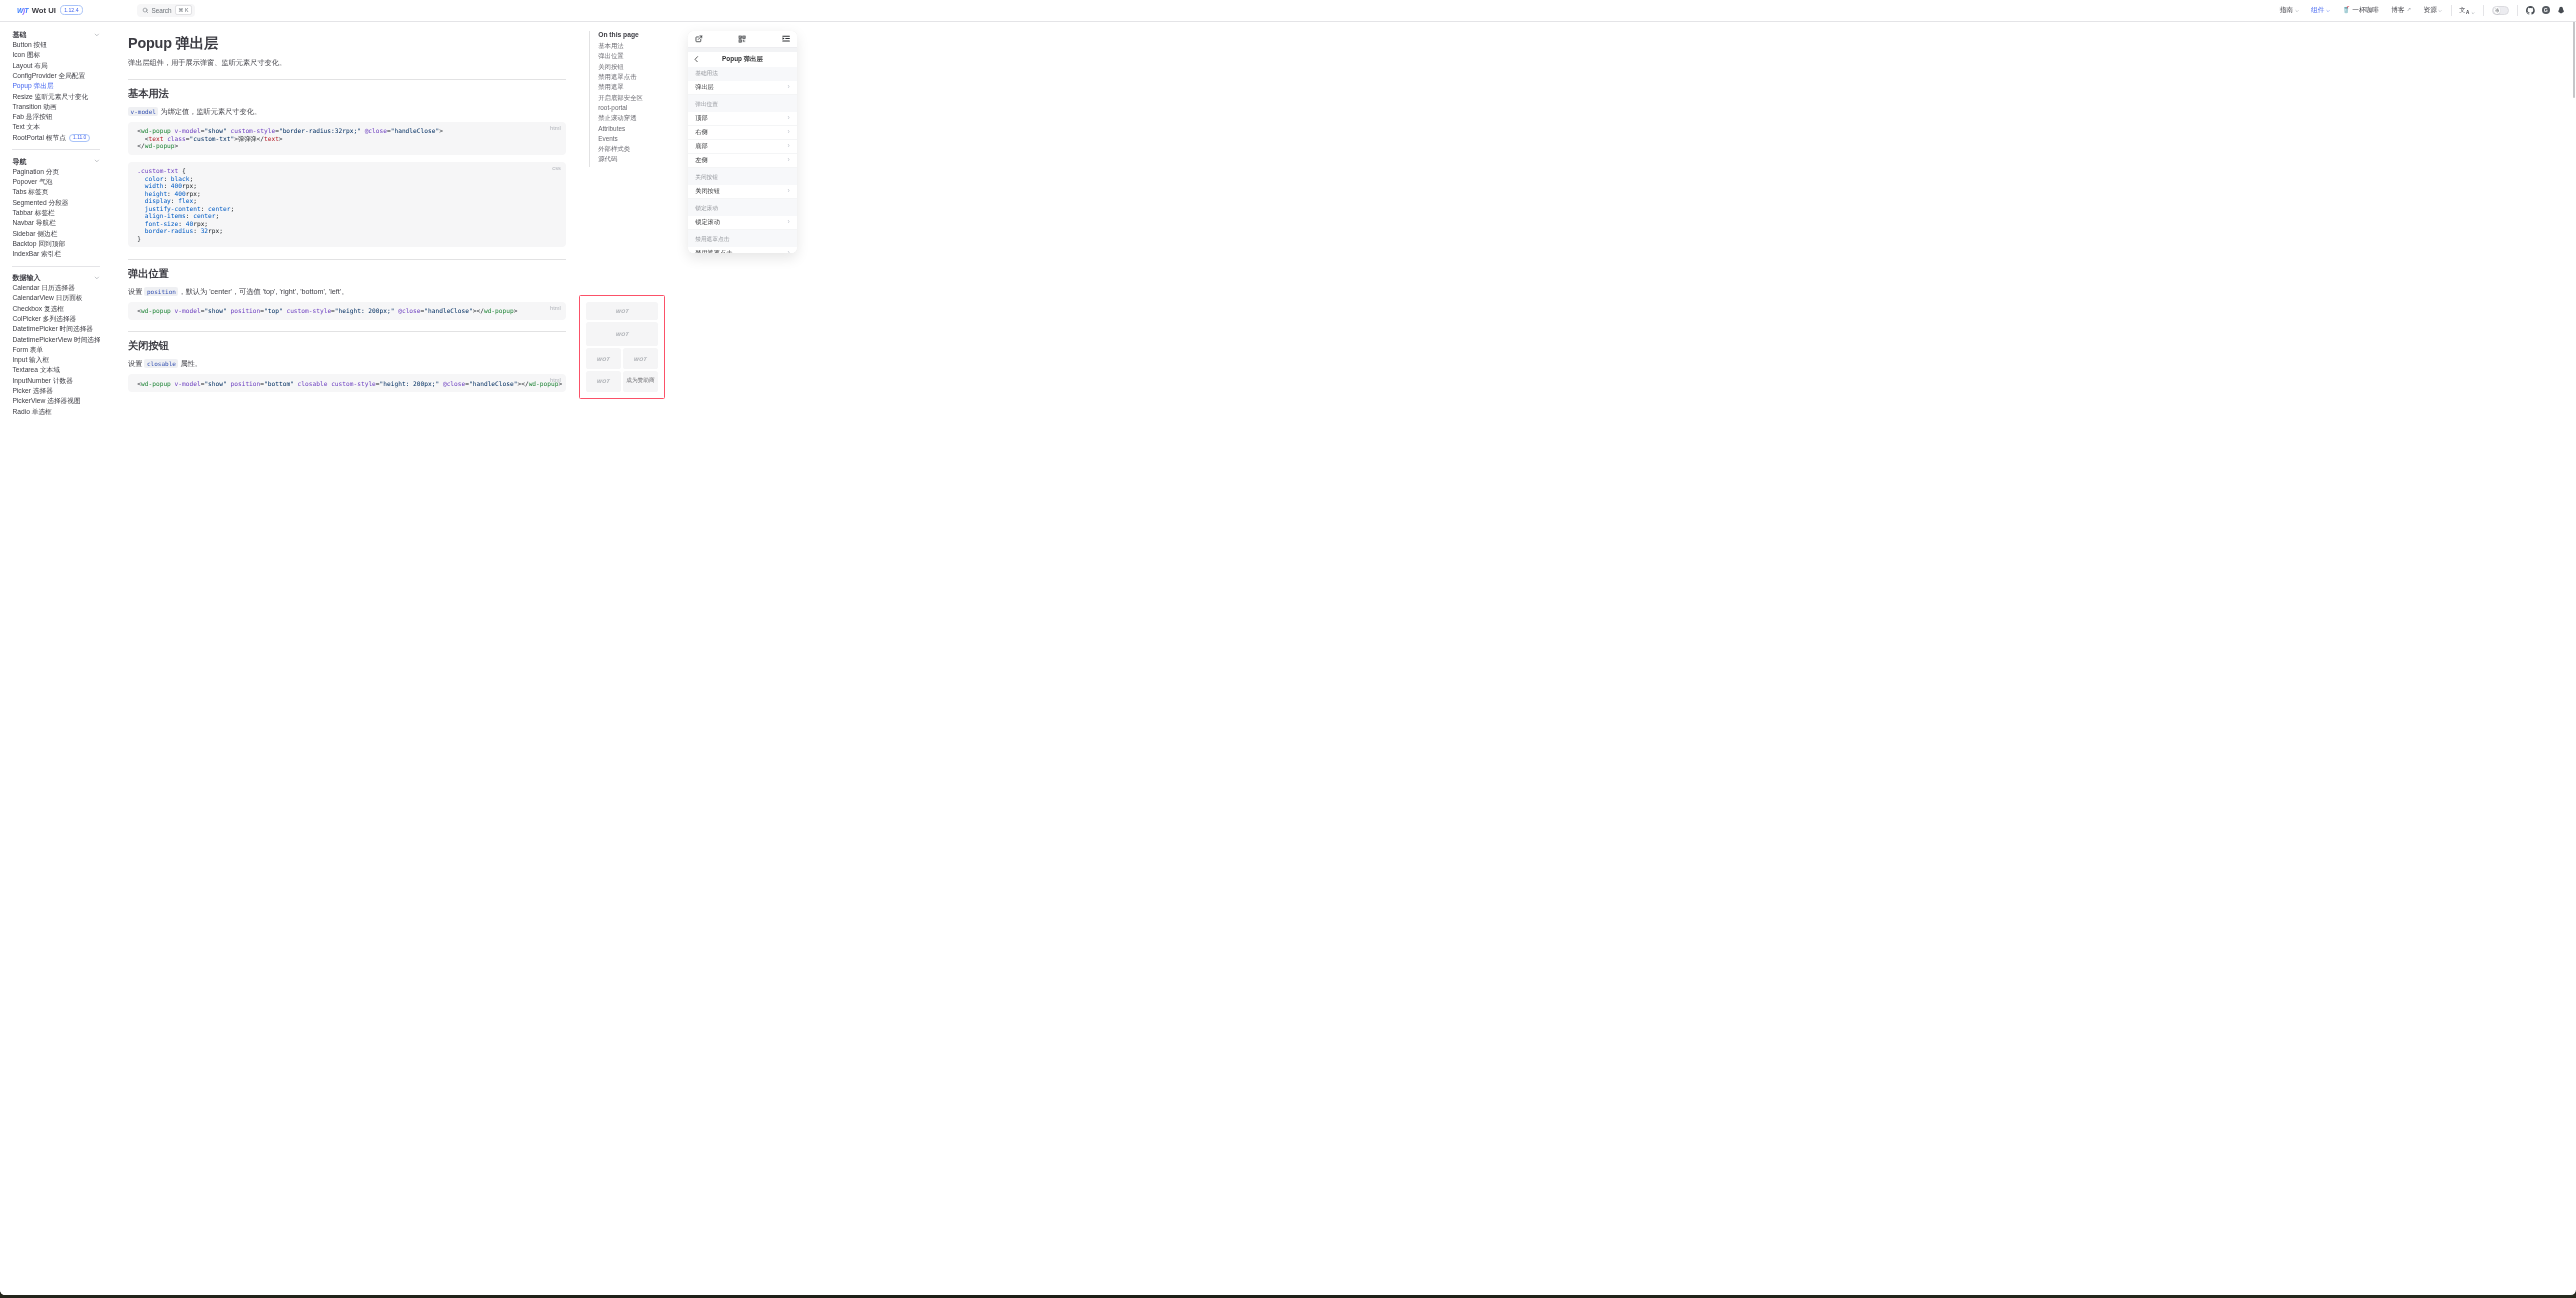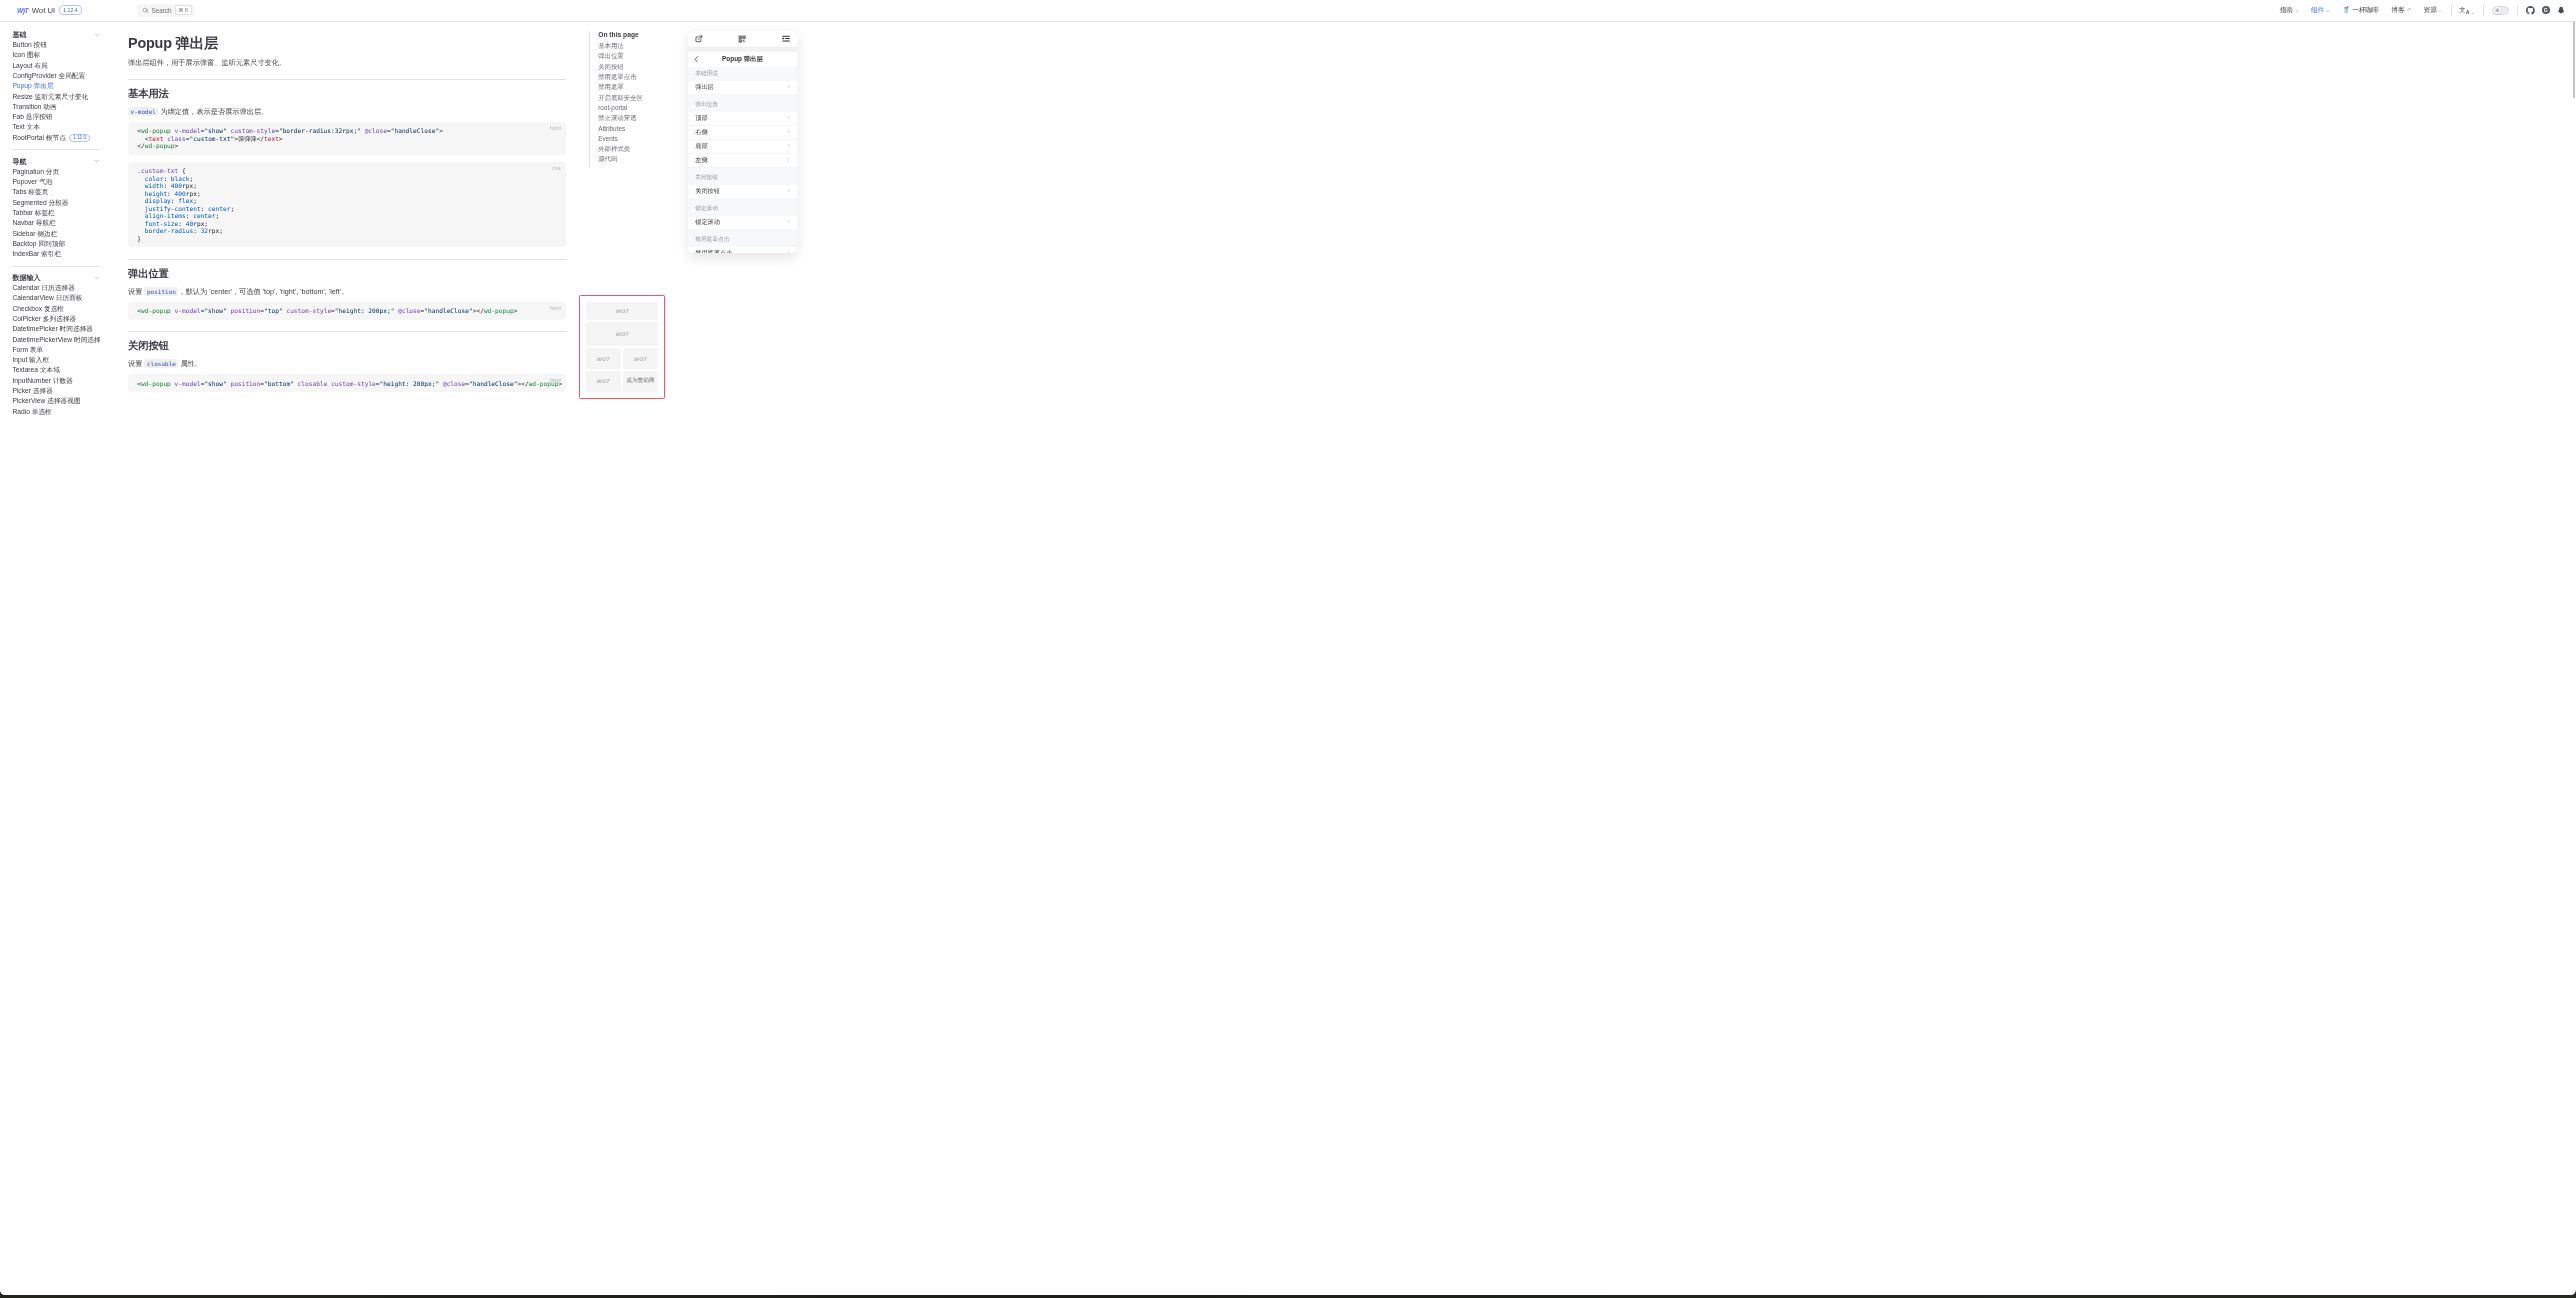--- a/index.html
+++ b/index.html
@@ -5,21 +5,21 @@
   * { margin:0; padding:0; box-sizing:border-box; }
   html,body { width:808px; height:405px; overflow:hidden; }
   body { background:#21231a; font-family:"Liberation Sans","DejaVu Sans",sans-serif; color:#3c3c43; }
   .page { position:absolute; left:0; top:0; right:0; bottom:2.6px; background:#fff; border-radius:0 0 5.2px 5.2px; overflow:hidden; }
 
   
   .vp-header { position:absolute; left:0; top:0; right:0; height:21.6px; background:#fff; border-bottom:0.5px solid #e4e4e7; display:flex; align-items:center; padding:0 11.3px 0 17px; z-index:40; }
   .logo-wrap { display:flex; align-items:center; gap:3.6px; width:103px; }
   .logo-mark { font-weight:800; font-style:italic; font-size:6.7px; letter-spacing:-0.5px; }
   .logo-mark .l1 { color:#3d7fff; } .logo-mark .l2 { color:#8a5cff; } .logo-mark .l3 { color:#3d7fff; }
-  .logo-title { font-size:7.7px; font-weight:400; color:#3c3c43; }
+  .logo-title { font-size:7.7px; font-weight:700; color:#3c3c43; }
   .badge-pill { font-size:5.2px; color:#4365f0; border:0.5px solid #a9c3f8; border-radius:4.6px; padding:0.5px 3.6px; line-height:6.7px; }
   .search-pill { margin-left:17px; height:13.4px; background:#f6f6f7; border-radius:4.1px; display:flex; align-items:center; gap:3.1px; padding:0 2.6px 0 4.6px; cursor:pointer; }
   .search-pill .s-label { font-size:6.4px; color:#6b7177; }
   .search-pill kbd { background:#fff; border:0.5px solid #e0e0e3; border-radius:2.1px; font-family:"Liberation Sans",sans-serif; font-size:5.2px; color:#6b7177; padding:0.5px 2.6px; line-height:6.7px; }
   .hdr-right { margin-left:auto; display:flex; align-items:center; }
   .nav-items { display:flex; align-items:center; gap:12.4px; }
   .nav-item { font-size:6.7px; font-weight:500; color:#3c3c43; display:flex; align-items:center; gap:1.5px; cursor:pointer; white-space:nowrap; }
   .nav-item.active { color:#4365f0; }
   .nav-item .chev { display:inline-flex; margin-top:1px; }
   .nav-item .ext { font-size:5.2px; color:#9a9da3; margin-left:0.5px; position:relative; top:-1.5px; }
@@ -251,21 +251,21 @@
         <a class="side-item"><span>Radio 单选框</span></a>
       </section>
     </aside>
 
   <main class="main">
     <h1>Popup 弹出层</h1>
     <p class="intro">弹出层组件，用于展示弹窗、监听元素尺寸变化。</p>
     <div id="content-sections">
         <hr>
         <h2>基本用法</h2>
-        <p class="desc"><code class="inline-code">v-model</code><span> 为绑定值，表示是否展示弹出层。</span></p>
+        <p class="desc"><code class="inline-code">v-model</code><span> 为绑定值，监听元素尺寸变化。</span></p>
         <div class="code-block">
           <span class="code-lang">html</span>
           <div class="code-line"><span class="tk-p">&lt;</span><span class="tk-tag">wd-popup</span><span class="tk-p"> </span><span class="tk-attr">v-model</span><span class="tk-p">=</span><span class="tk-str">"show"</span><span class="tk-p"> </span><span class="tk-attr">custom-style</span><span class="tk-p">=</span><span class="tk-str">"border-radius:32rpx;"</span><span class="tk-p"> </span><span class="tk-attr">@close</span><span class="tk-p">=</span><span class="tk-str">"handleClose"</span><span class="tk-p">&gt;</span></div>
           <div class="code-line"><span class="tk-p">  &lt;</span><span class="tk-red">text</span><span class="tk-p"> </span><span class="tk-attr">class</span><span class="tk-p">=</span><span class="tk-str">"custom-txt"</span><span class="tk-p">&gt;</span><span class="tk-p">弹弹弹</span><span class="tk-p">&lt;/</span><span class="tk-red">text</span><span class="tk-p">&gt;</span></div>
           <div class="code-line"><span class="tk-p">&lt;/</span><span class="tk-tag">wd-popup</span><span class="tk-p">&gt;</span></div>
         </div>
         <div class="code-block">
           <span class="code-lang">css</span>
           <div class="code-line"><span class="tk-sel">.custom-txt</span><span class="tk-p"> {</span></div>
           <div class="code-line"><span class="tk-p">  </span><span class="tk-prop">color</span><span class="tk-p">: </span><span class="tk-val">black</span><span class="tk-p">;</span></div>

